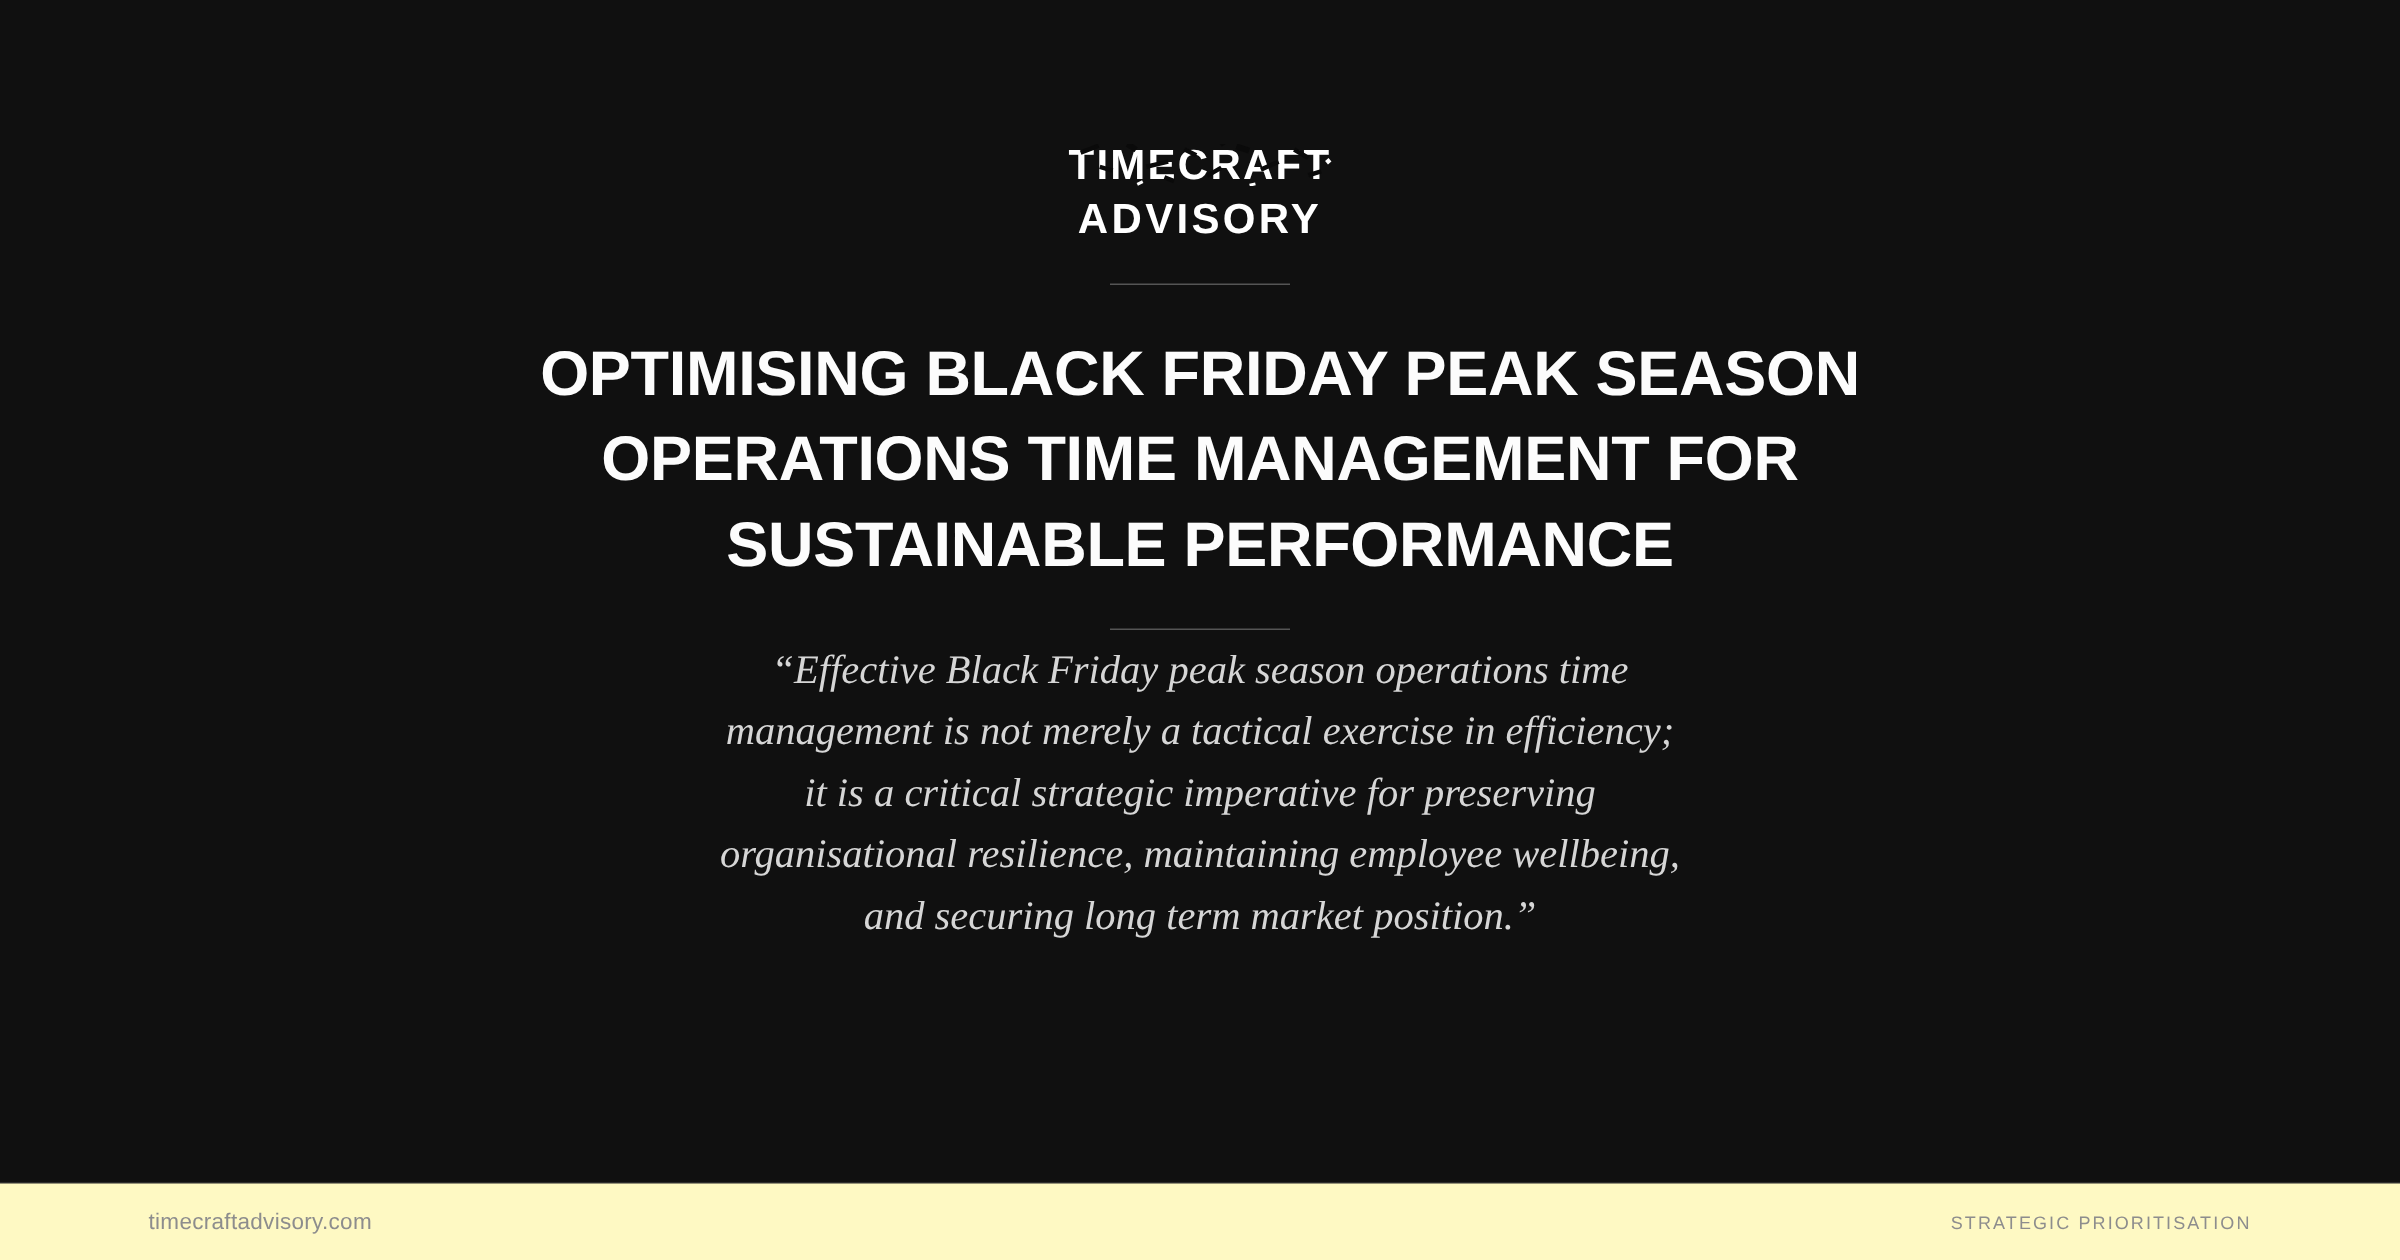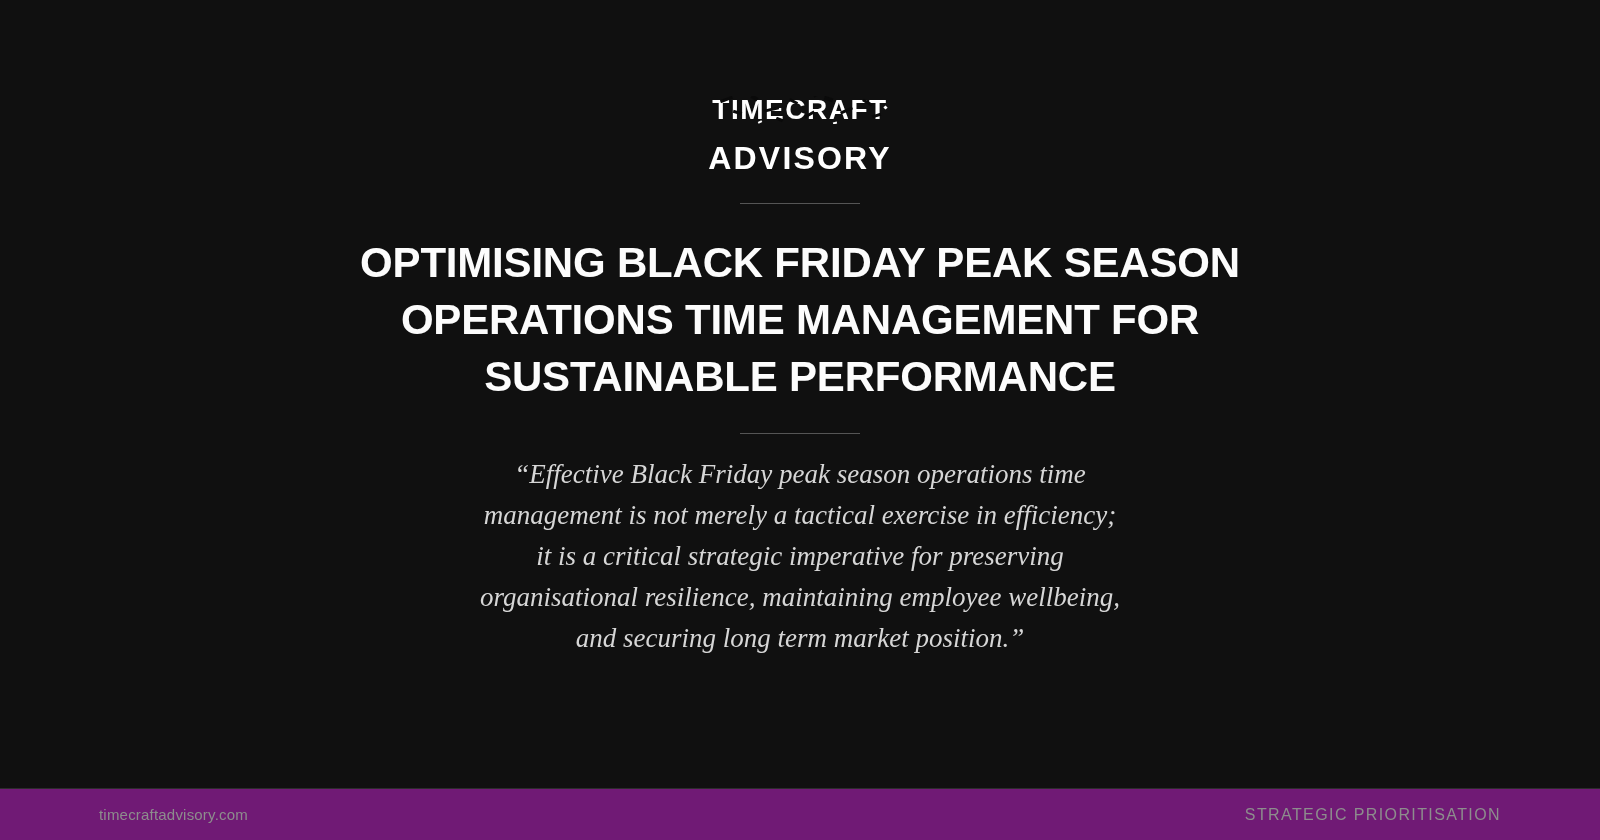--- a/index.html
+++ b/index.html
@@ -89,22 +89,22 @@
     background: #ffffff;
   }
   .fl1 { left: 9%;  top: 6%;   width: 3px; height: 3px; transform: rotate(20deg); }
   .fl2 { left: 27%; top: 78%;  width: 4px; height: 2px; transform: rotate(-25deg); }
   .fl3 { left: 48%; top: 2%;   width: 3px; height: 3px; transform: rotate(40deg); }
   .fl4 { left: 68%; top: 80%;  width: 4px; height: 2px; transform: rotate(-12deg); }
   .fl5 { left: 87%; top: 2%;   width: 5px; height: 3px; transform: rotate(28deg); }
   .fl6 { left: 96%; top: 40%;  width: 3px; height: 3px; transform: rotate(-40deg); }
 
   .brand-bottom {
-    margin-top: 18px;
-    font-size: 32px;
+    margin-top: 8px;
+    font-size: 28px;
     font-weight: 700;
     letter-spacing: 2.2px;
     line-height: 1;
     color: #ffffff;
     text-transform: uppercase;
   }
 
   
   .rule {
     width: 120px;
@@ -123,48 +123,48 @@
     font-size: 42px;
     font-weight: 700;
     line-height: 57px;
     letter-spacing: -0.2px;
     color: #fcfcfc;
     text-transform: uppercase;
   }
 
   
   .quote {
-    margin: 20px 0 0 0;
+    margin: 6px 0 0 0;
     width: 650px;
     text-align: center;
     font-family: "Liberation Serif", "DejaVu Serif", serif;
     font-style: italic;
     font-size: 27px;
     line-height: 41px;
     color: #d6d6d6;
   }
 
   
   .footer {
     flex: 0 0 52px;
     border-top: 1px solid #2c2c2c;
-    background: #701a75;
+    background: #fef9c3;
     display: flex;
     align-items: center;
     justify-content: space-between;
     padding: 0 99px 0 99px;
     box-sizing: border-box;
   }
   .footer-left {
     font-size: 15px;
     color: #8d8d8d;
     letter-spacing: 0.2px;
   }
   .footer-right {
-    font-size: 16px;
+    font-size: 12px;
     color: #8d8d8d;
     letter-spacing: 1.4px;
     text-transform: uppercase;
   }
 </style>
 </head>
 <body>
 
 <div class="slide">
 

